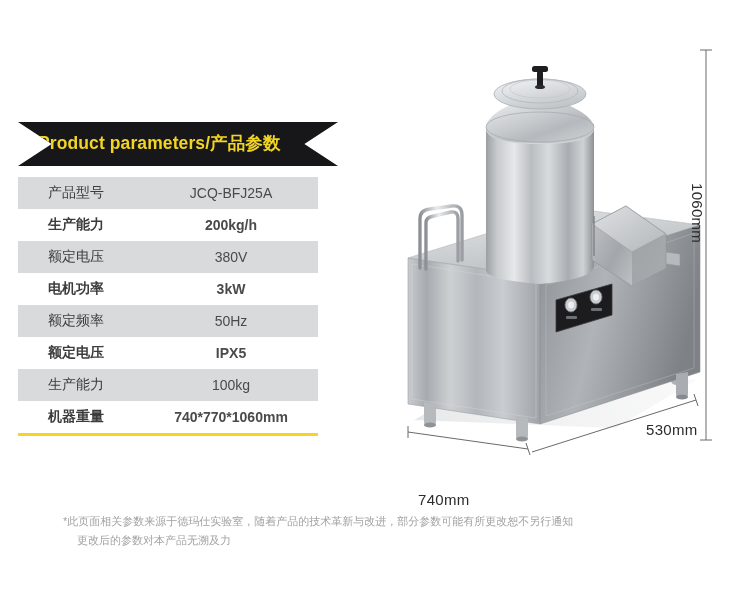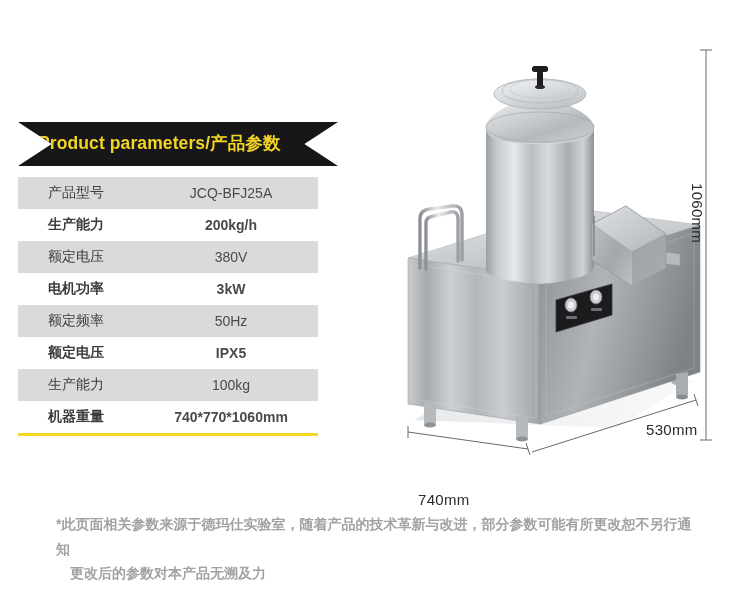--- a/index.html
+++ b/index.html
@@ -41,22 +41,22 @@
     flex:1;padding-left:14px;box-sizing:border-box;
     font-size:14px;color:#4a4a4a;white-space:nowrap;text-align:center;
   }
   .table-underline{
     position:absolute;left:18px;top:433px;width:300px;height:3px;
     background:#f5d520;
   }
 
   
   .footer-note{
-    position:absolute;left:56px;top:512px;width:640px;
-    font-size:14px;color:#a2a2a2;line-height:1.75;font-weight:bold;
+    position:absolute;left:63px;top:512px;width:640px;
+    font-size:11px;color:#a2a2a2;line-height:1.75;
   }
   .footer-note .l2{display:block;padding-left:14px;}
 
   
   .machine{position:absolute;left:380px;top:28px;width:340px;height:450px;}
   .machine svg{display:block;width:340px;height:450px;overflow:visible;}
 
   
   .dim{position:absolute;font-size:15px;color:#2b2b2b;white-space:nowrap;}
   .dim-height{

